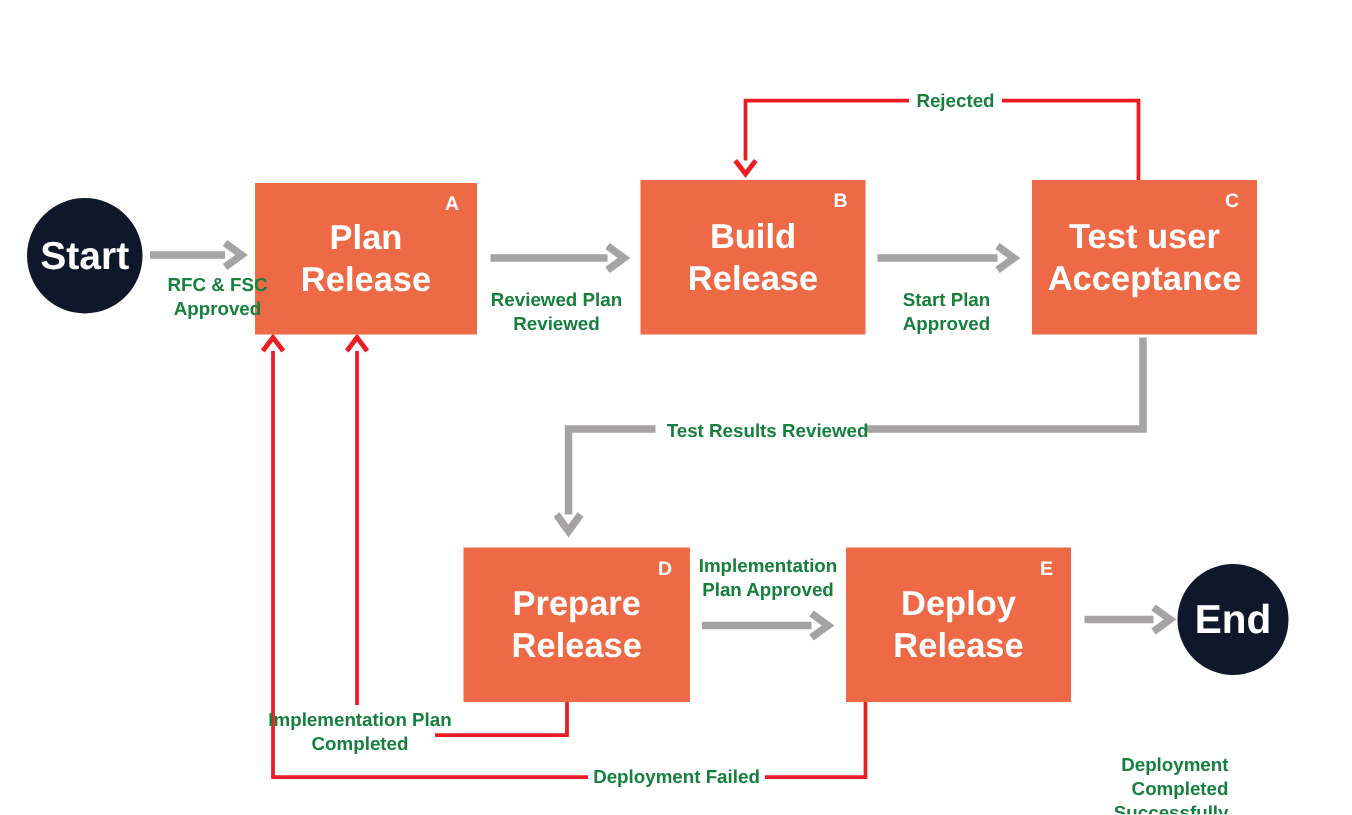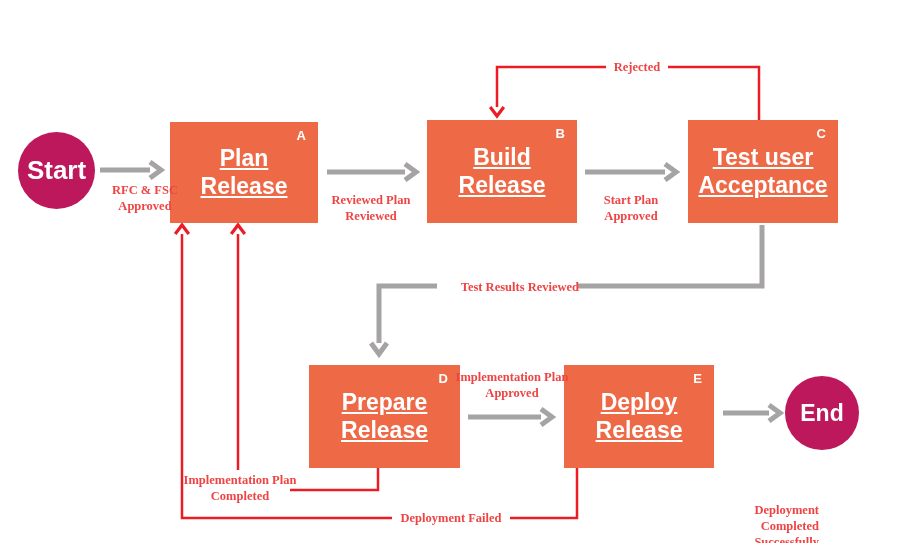--- a/index.html
+++ b/index.html
@@ -38,50 +38,48 @@
     display: flex;
     align-items: center;
     justify-content: center;
     text-align: center;
     font-weight: 700;
     font-size: 23px;
     line-height: 1.18;
   }
   .node .inner {
     padding: 0 22px;
-    text-decoration: underline;
   }
   .corner-letter {
     position: absolute;
     top: 7px;
     right: 12px;
     font-size: 13px;
     font-weight: 700;
     color: #ffffff;
     line-height: 1;
   }
   .terminal {
     position: absolute;
     border-radius: 50%;
-    background: #be185d;
+    background: #0f172a;
     color: #ffffff;
     display: flex;
     align-items: center;
     justify-content: center;
     font-weight: 700;
     font-size: 26px;
   }
   .edge-label {
     position: absolute;
-    color: #ef4444;
+    color: #15803d;
     font-weight: 700;
     font-size: 12.5px;
     line-height: 16px;
     text-align: center;
-    font-family: Liberation Serif, serif;
   }
   .nowrap { white-space: nowrap; }
   .left-align { text-align: right; margin-top: 40px; }
 </style>
 </head>
 <body>
 
 <div class="stage">
 
   <svg class="wires" width="901" height="543" viewBox="0 0 901 543" aria-hidden="true">
@@ -107,21 +105,21 @@
     <path class="wire-red" d="M378,468 V490 H290"></path>
     <path class="wire-red" d="M238,470 V234" marker-end="url(#head-red)"></path>
     <path class="wire-red" d="M577,468 V518 H510"></path>
     <path class="wire-red" d="M392,518 H182 V234" marker-end="url(#head-red)"></path>
   </svg>
 
   <div class="terminal" style="left:18px; top:132px; width:77px; height:77px;">
     <span>Start</span>
   </div>
 
-  <div class="terminal" style="left:785px; top:376px; width:74px; height:74px; font-size:23px;">
+  <div class="terminal" style="left:785px; top:376px; width:74px; height:74px; font-size:27px;">
     <span>End</span>
   </div>
 
   <div class="node" style="left:170px; top:122px; width:148px; height:101px;">
     <span class="corner-letter">A</span>
     <span class="inner">Plan Release</span>
   </div>
 
   <div class="node" style="left:427px; top:120px; width:150px; height:103px;">
     <span class="corner-letter">B</span>

